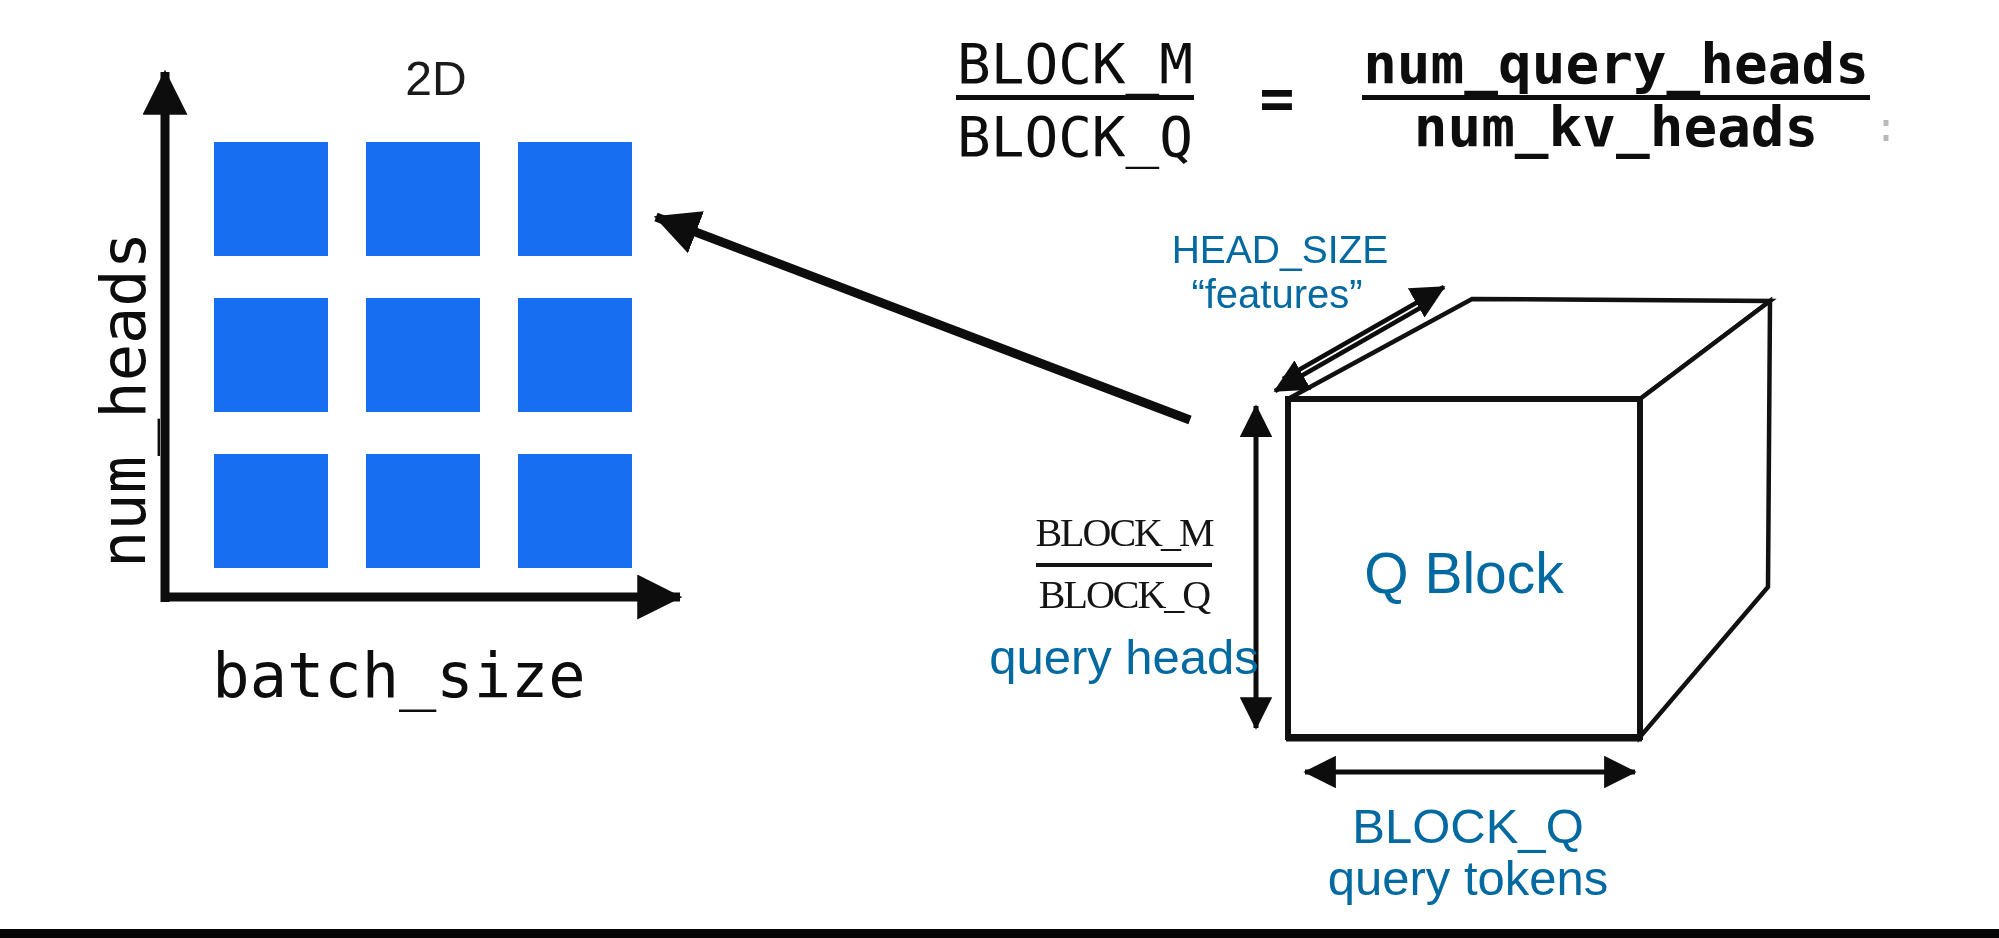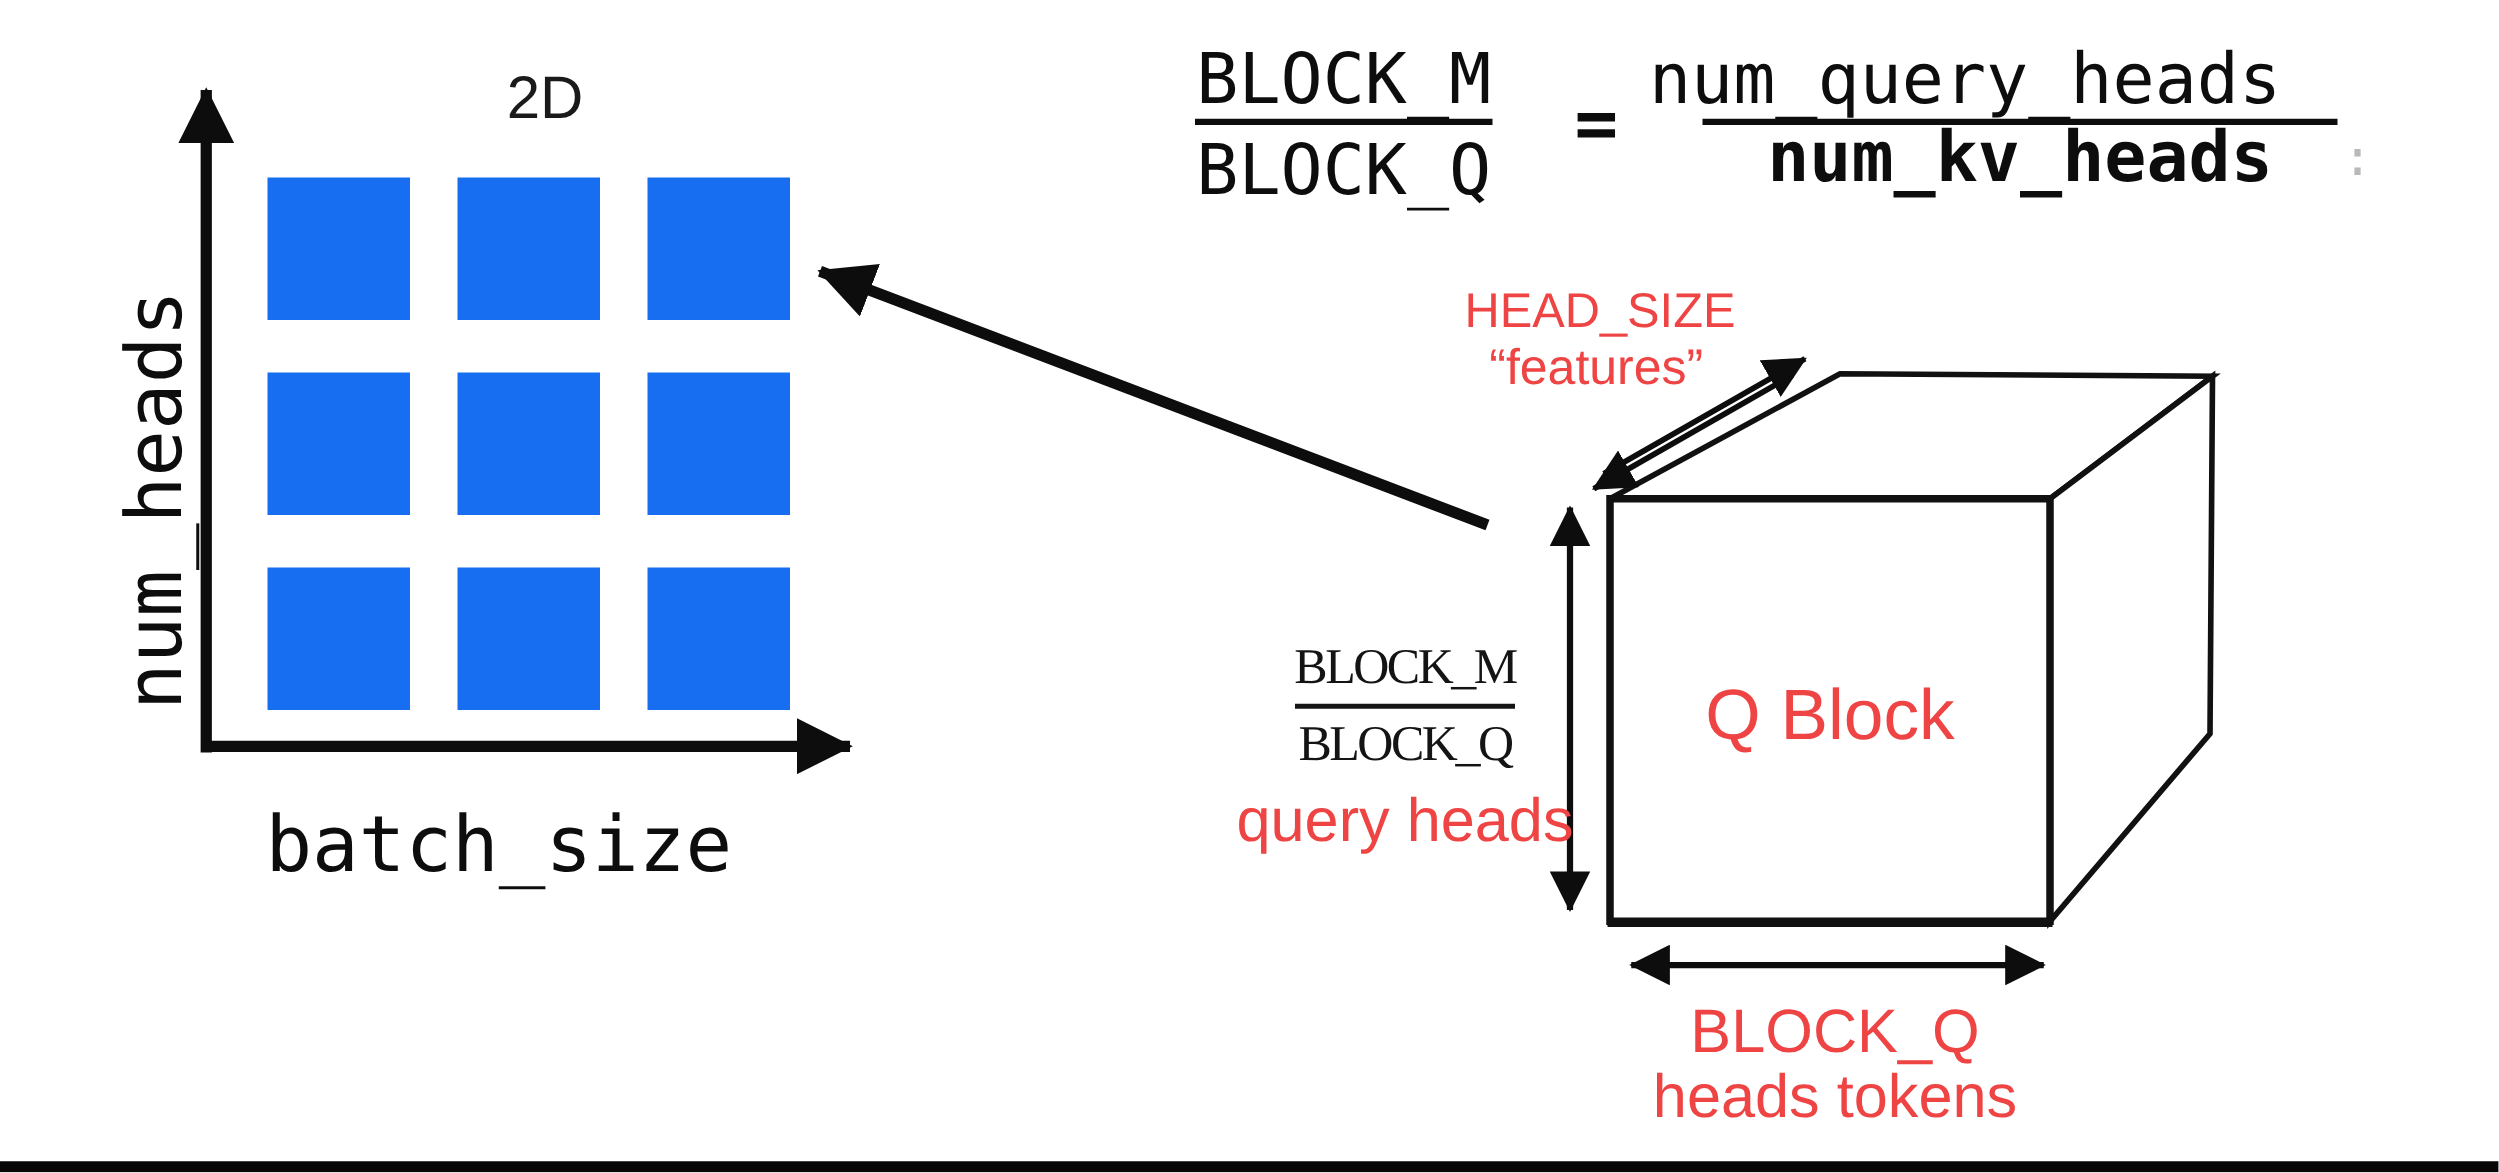--- a/index.html
+++ b/index.html
@@ -3,21 +3,21 @@
 <meta charset="utf-8">
 <style>
   html,body{margin:0;padding:0;background:#ffffff;}
   #canvas{
     position:relative;width:1999px;height:938px;background:#ffffff;
     overflow:hidden;font-family:"Liberation Sans",sans-serif;color:#1f1f1f;
   }
   .abs{position:absolute;line-height:1;white-space:nowrap;}
   .ctr{transform:translate(-50%,-50%);}
   .mono{font-family:"DejaVu Sans Mono",monospace;color:#0d0d0d;}
-  .sans{font-family:"Liberation Sans",sans-serif;color:#ef4444;}
+  .sans{font-family:"Liberation Sans",sans-serif;color:#0369a1;}
   .serif{font-family:"Liberation Serif",serif;color:#141414;letter-spacing:-2px;}
 
   
   .f-num,.f-den{font-size:56px;}
   .f-eq{font-size:58px;font-weight:bold;}
   .frac-bar{position:absolute;height:5px;background:#0d0d0d;}
   .serif-bar{position:absolute;height:4px;background:#141414;}
 
   
   #grid-squares{
@@ -79,21 +79,21 @@
     </g>
   </svg>
 
   <div>
     <div class="abs ctr mono f-num" style="left:1075px;top:64px;">BLOCK_M</div>
     <div class="frac-bar" style="left:956px;top:95px;width:238px;"></div>
     <div class="abs ctr mono f-den" style="left:1075px;top:137px;">BLOCK_Q</div>
 
     <div class="abs ctr mono f-eq" style="left:1277px;top:98px;">=</div>
 
-    <div class="abs ctr mono f-num" style="left:1572px;top:64px;">num_query_heads</div>
+    <div class="abs ctr mono f-num" style="left:1616px;top:64px;font-weight:bold;">num_query_heads</div>
     <div class="frac-bar" style="left:1362px;top:95px;width:508px;"></div>
     <div class="abs ctr mono f-den" style="left:1616px;top:127px;font-weight:bold;">num_kv_heads</div>
 
     <div class="abs ctr t-stray" style="left:1886px;top:127px;">:</div>
   </div>
 
   <div>
     <div class="abs ctr sans t-2d" style="left:436px;top:79px;">2D</div>
 
     <div class="abs ctr mono t-axis" style="left:124px;top:400px;transform:translate(-50%,-50%) rotate(-90deg);">num_heads</div>
@@ -118,17 +118,17 @@
     <div class="abs ctr sans t-features" style="left:1277px;top:294px;">“features”</div>
 
     <div class="abs ctr serif t-seriffrac" style="left:1124px;top:533px;">BLOCK_M</div>
     <div class="serif-bar" style="left:1036px;top:563px;width:176px;"></div>
     <div class="abs ctr serif t-seriffrac" style="left:1124px;top:595px;">BLOCK_Q</div>
     <div class="abs ctr sans t-dim" style="left:1124px;top:657px;">query heads</div>
 
     <div class="abs ctr sans t-qblock" style="left:1464px;top:573px;">Q Block</div>
 
     <div class="abs ctr sans t-dim" style="left:1468px;top:826px;">BLOCK_Q</div>
-    <div class="abs ctr sans t-dim" style="left:1468px;top:878px;">heads tokens</div>
+    <div class="abs ctr sans t-dim" style="left:1468px;top:878px;">query tokens</div>
   </div>
 
   <div id="bottom-bar"></div>
 </div>
 
 </body></html>

